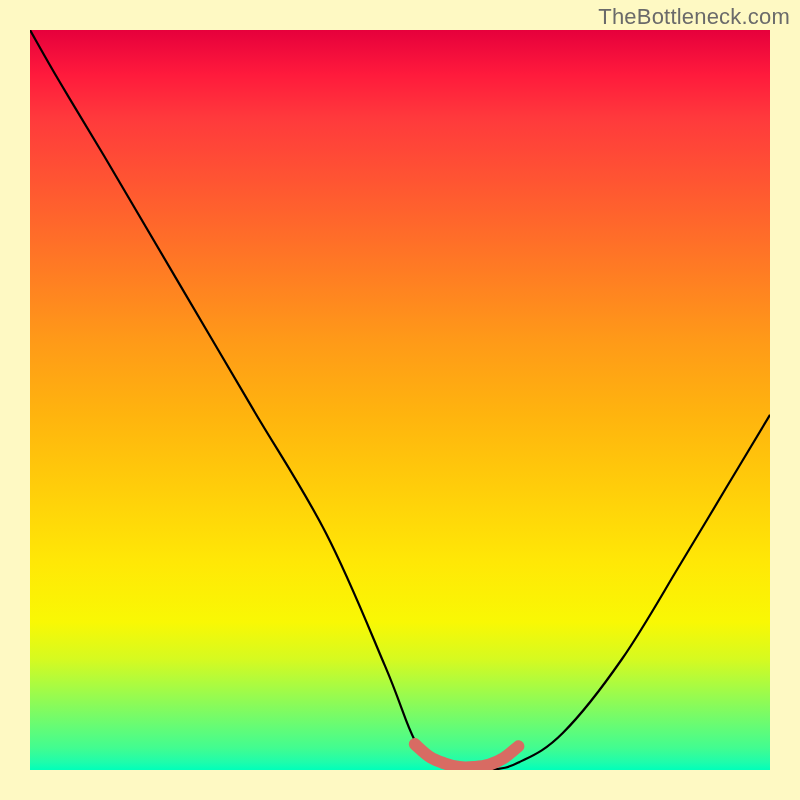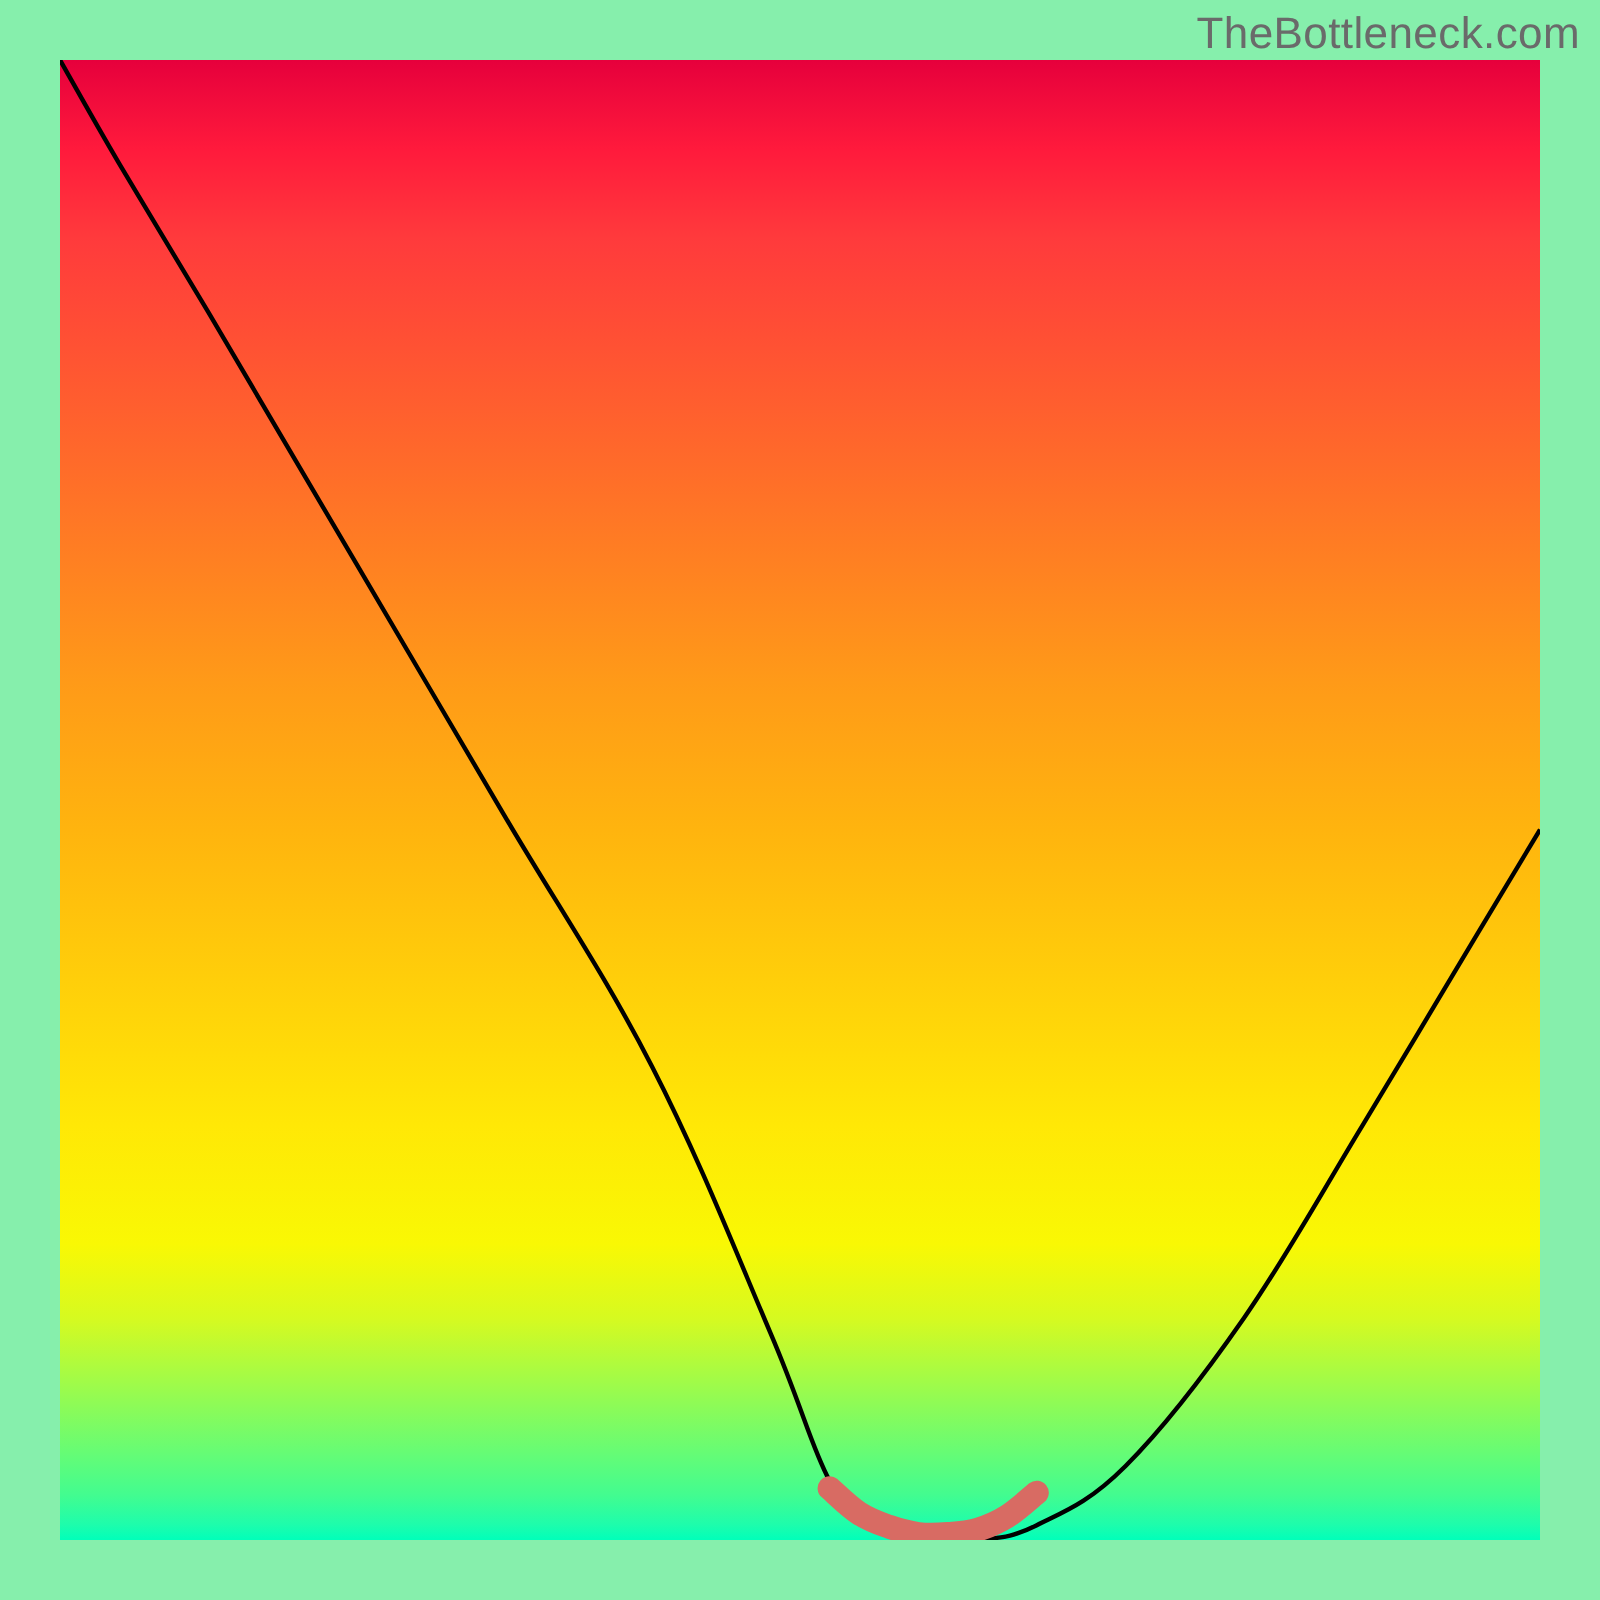--- a/index.html
+++ b/index.html
@@ -10,21 +10,21 @@
     background: #000;
     position: relative;
     font-family: Arial, Helvetica, sans-serif;
   }
   .frame {
     position: absolute;
     top: 0;
     left: 0;
     width: 800px;
     height: 800px;
-    background: #86efac;
+    background: #fef9c3;
   }
   .plot-area {
     position: absolute;
     top: 30px;
     left: 30px;
     width: 740px;
     height: 740px;
     background: linear-gradient(
       to bottom,
       #e6003c 0%,

